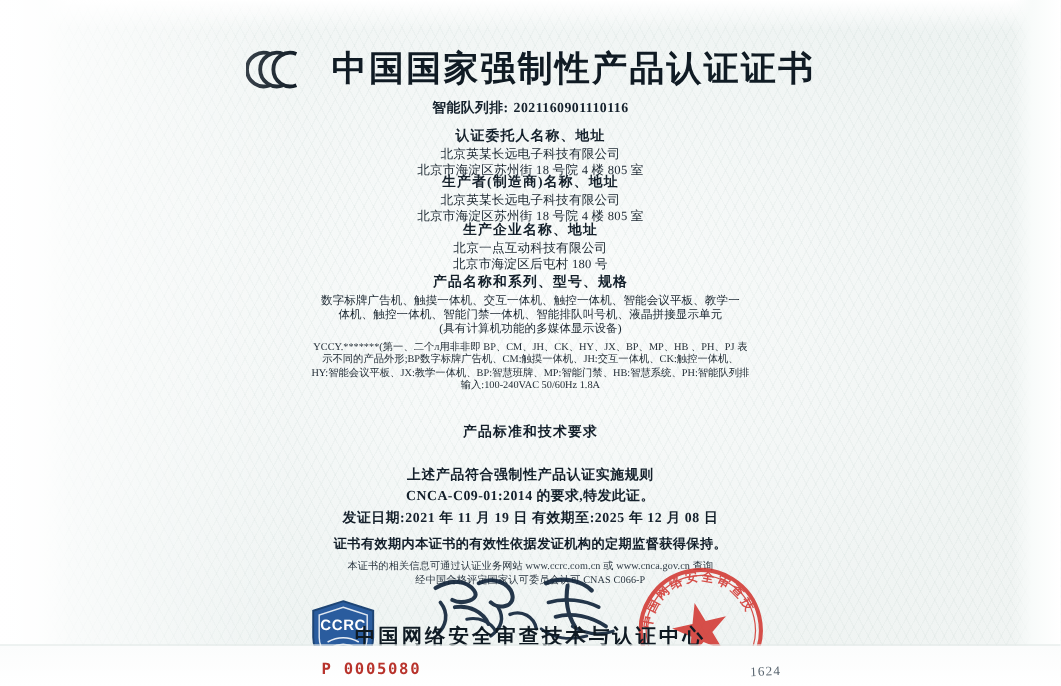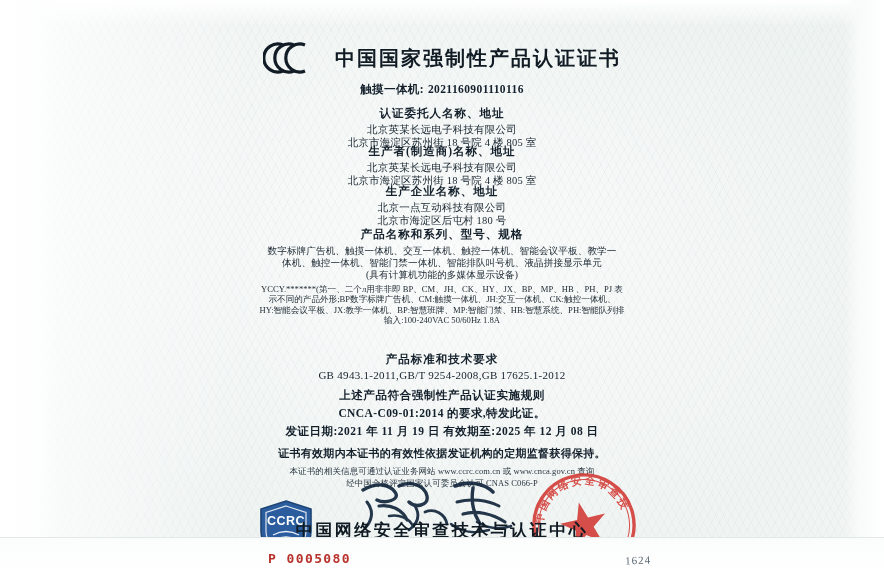--- a/index.html
+++ b/index.html
@@ -73,21 +73,21 @@
   }
   .ccc-logo {
     width: 54px;
     height: 40px;
     position: relative;
     flex: none;
   }
   .ccc-logo svg { display: block; }
 
   .cert-title {
-    font-size: 20px;
+    font-size: 29px;
     font-weight: bold;
     letter-spacing: 2px;
     color: #101b24;
     white-space: nowrap;
     font-family: Liberation Sans, sans-serif;
   }
 
   
   .cert-no {
     position: absolute;
@@ -303,21 +303,21 @@
             <path d="M20 7 A14 14 0 1 0 20 33"></path>
             <path d="M31 7 A14 14 0 1 0 31 33"></path>
             <path d="M42 7 A14 14 0 1 0 42 33"></path>
           </g>
         </svg>
       </div>
       <div class="cert-title">中国国家强制性产品认证证书</div>
     </div>
 
     <div class="cert-no">
-      <span class="label">触摸一体机:</span><span class="value">2021160901110116</span>
+      <span class="label">智能队列排:</span><span class="value">2021160901110116</span>
     </div>
 
     <div class="block" id="block-applicant">
       <div class="heading">认证委托人名称、地址</div>
       <div class="line">北京英某长远电子科技有限公司</div>
       <div class="line">北京市海淀区苏州街 18 号院 4 楼 805 室</div>
     </div>
 
     <div class="block" id="block-manufacturer">
       <div class="heading">生产者(制造商)名称、地址</div>
@@ -341,21 +341,20 @@
       <div class="product-spec">
         <div>YCCY.*******(第一、二个л用非非即 BP、CM、JH、CK、HY、JX、BP、MP、HB 、PH、PJ 表</div>
         <div>示不同的产品外形;BP数字标牌广告机、CM:触摸一体机、JH:交互一体机、CK:触控一体机、</div>
         <div>HY:智能会议平板、JX:教学一体机、BP:智慧班牌、MP:智能门禁、HB:智慧系统、PH:智能队列排</div>
         <div>输入:100-240VAC 50/60Hz 1.8A</div>
       </div>
     </div>
 
     <div class="block" id="block-standard">
       <div class="heading">产品标准和技术要求</div>
-      <div class="std-line">GB 4943.1-2011,GB/T 9254-2008,GB 17625.1-2012</div>
     </div>
 
     <div class="block" id="block-rule">
       <div class="rule-line1">上述产品符合强制性产品认证实施规则</div>
       <div class="rule-line2">CNCA-C09-01:2014 的要求,特发此证。</div>
     </div>
 
     <div class="block" id="block-dates">发证日期:2021 年 11 月 19 日  有效期至:2025 年 12 月 08 日</div>
     <div class="block" id="block-validity">证书有效期内本证书的有效性依据发证机构的定期监督获得保持。</div>
     <div class="block" id="block-note1">本证书的相关信息可通过认证业务网站 www.ccrc.com.cn 或 www.cnca.gov.cn 查询</div>

